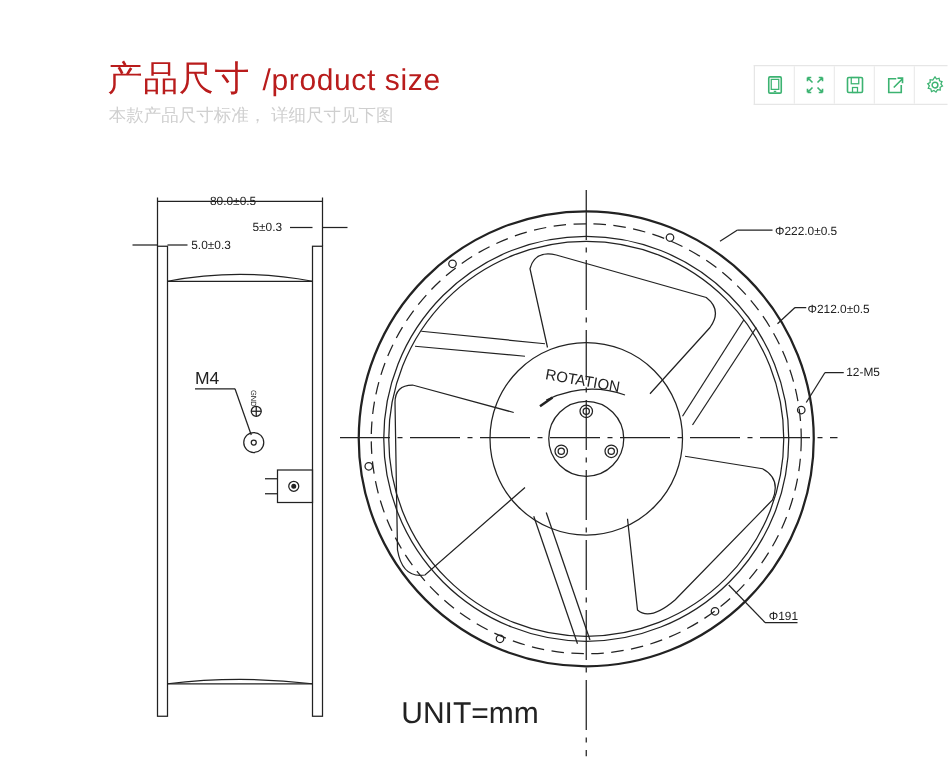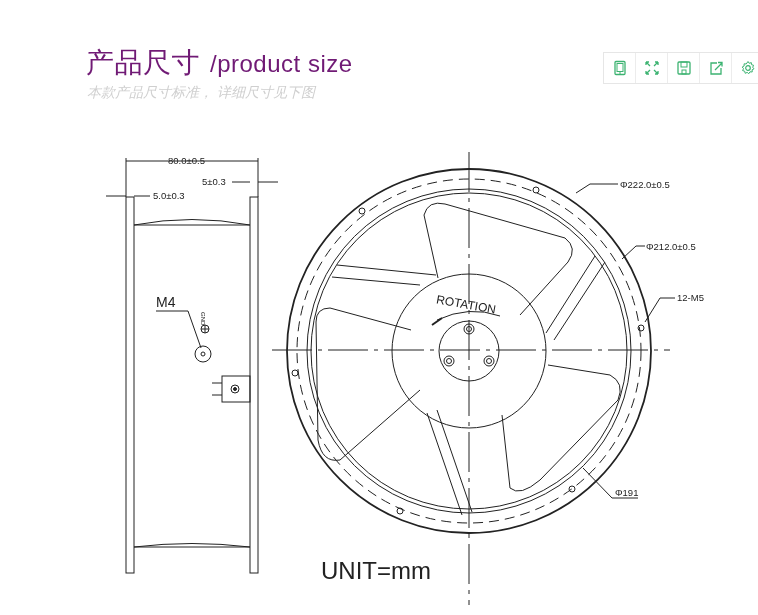--- a/index.html
+++ b/index.html
@@ -1,19 +1,19 @@
 <!DOCTYPE html>
 <html><head>
 <meta charset="utf-8">
 <style>
   html, body { margin:0; padding:0; background:#fff; }
   body { width:758px; height:615px; position:relative; overflow:hidden; font-family:"Liberation Sans", sans-serif; }
-  .title { position:absolute; left:86px; top:44px; font-size:28px; color:#701a75; white-space:nowrap; letter-spacing:0.5px; }
+  .title { position:absolute; left:86px; top:44px; font-size:28px; color:#b91c1c; white-space:nowrap; letter-spacing:0.5px; }
   .title .en { font-size:24px; margin-left:10px; }
-  .subtitle { position:absolute; left:87px; top:84px; font-size:14px; color:#cfcfcf; white-space:nowrap;font-style:italic; }
+  .subtitle { position:absolute; left:87px; top:84px; font-size:14px; color:#cfcfcf; white-space:nowrap; }
   .toolbar { position:absolute; left:603px; top:52px; height:30px; width:160px; border:1px solid #e6e6e6; border-right:none; display:flex; background:#fff; }
   .tb-btn { width:32px; height:30px; display:flex; align-items:center; justify-content:center; border-right:1px solid #ececec; box-sizing:border-box; cursor:pointer; }
   .tb-btn svg { width:16px; height:16px; }
   .drawing { position:absolute; left:0; top:0; }
   .dim { font-family:"Liberation Sans", sans-serif; font-size:9.5px; fill:#222; }
   .unit { position:absolute; left:321px; top:557px; font-size:24px; color:#222; }
 </style>
 </head>
 <body>
 

